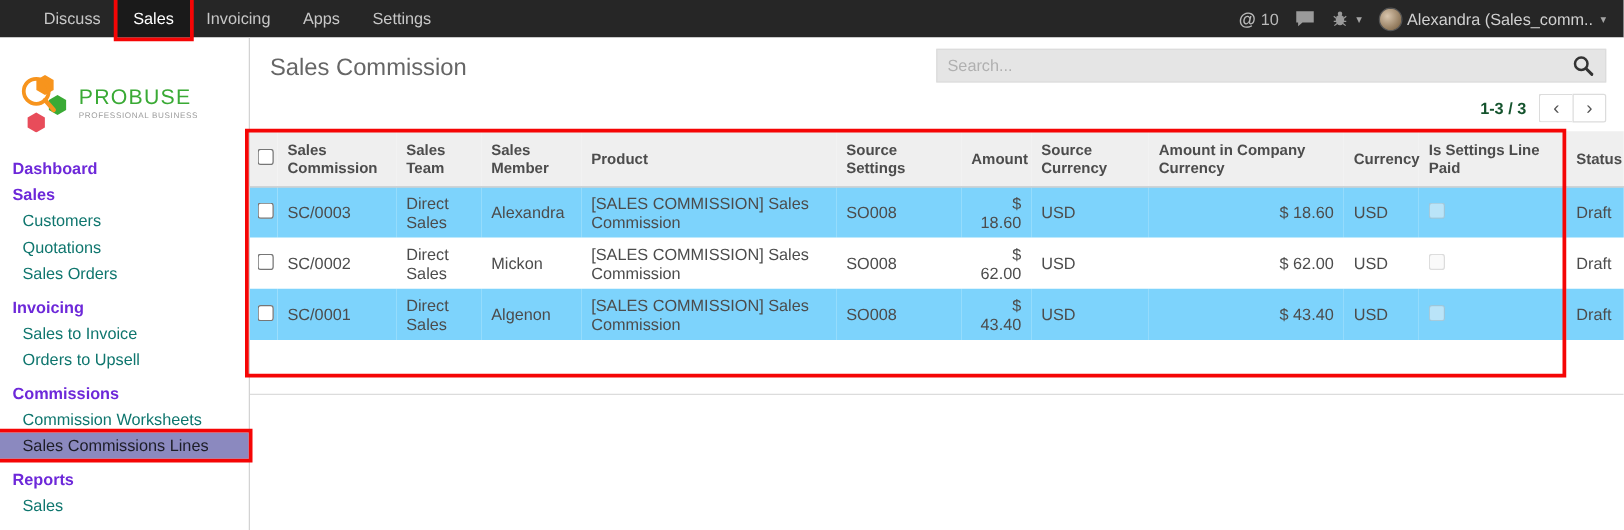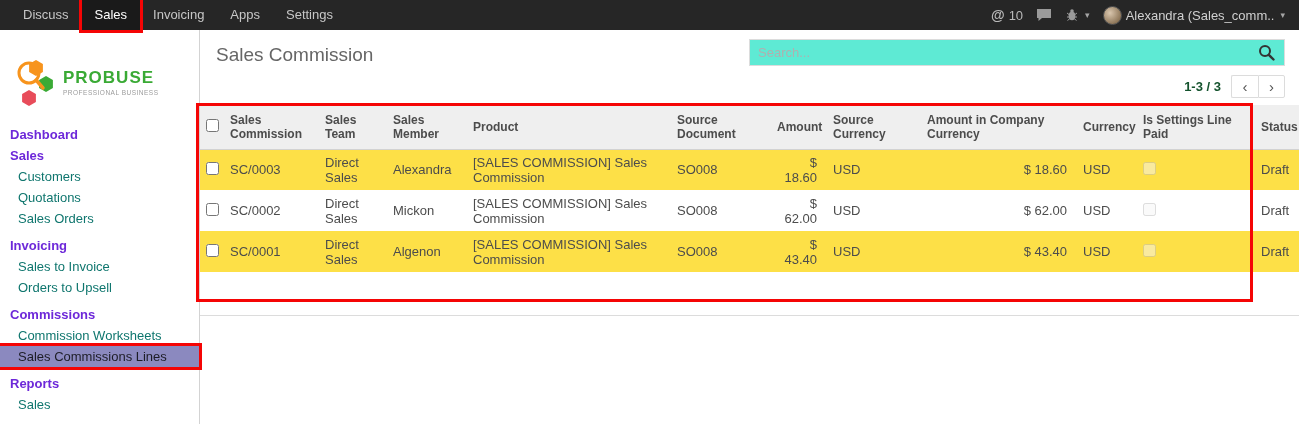--- a/index.html
+++ b/index.html
@@ -9,21 +9,21 @@
     background:#fff;
     overflow:hidden;
     position:relative;
     font-size:13px;
     color:#4c4c4c;
   }
 
   
   .topbar {
     height:30px; background:#262626; display:flex; align-items:stretch;
-    color:#c7c7c7; font-size:13px;
+    color:#c7c7c7; font-size:13px;padding-left:12px;
   }
   .topbar-left { display:flex; padding-left:10px; }
   .menu-item { padding:0 13px; line-height:30px; cursor:pointer; white-space:nowrap; }
   .menu-item.active { color:#fff; background:#1a1a1a; position:relative; }
   .topbar-right { margin-left:auto; display:flex; align-items:center; gap:13px; padding-right:14px; }
   .systray-item { display:flex; align-items:center; gap:4px; cursor:pointer; color:#b9b9b9; }
   .at-glyph { font-size:14px; font-weight:bold; }
   .mention-count { font-size:13px; }
   .caret { font-size:9px; color:#a5a5a5; margin-left:2px; }
   .avatar {
@@ -33,35 +33,35 @@
   }
   .user-name { color:#d0d0d0; white-space:nowrap; }
 
   
   .layout { display:flex; height:394px; }
   .sidebar { width:200px; flex-shrink:0; background:#fff; border-right:1px solid #d3d3d3; }
   .main { flex:1; background:#fff; min-width:0; }
 
   
   .logo { height:88px; padding:16px 0 0 14px; display:flex; align-items:center; gap:7px; }
-  .logo-name { color:#3aaa35; font-weight:bold; font-size:17px; letter-spacing:1px; line-height:18px; }
+  .logo-name { color:#3aaa35; font-weight:normal; font-size:17px; letter-spacing:1px; line-height:18px; }
   .logo-tagline { color:#9b9b9b; font-size:6.5px; letter-spacing:0.5px; margin-top:2px; white-space:nowrap; }
   .nav { font-size:13px; }
   .nav-group { margin-top:6px; }
   .nav-heading { color:#6d28d9; font-weight:bold; padding:2px 10px; line-height:17px; cursor:pointer; }
   .nav-item { padding:2px 10px 2px 18px; line-height:17px; cursor:pointer; color:#0f766e; }
   .nav-item.selected { background:#8b89bf; color:#1d1d26; position:relative; }
 
   
   .control-row { display:flex; justify-content:space-between; align-items:flex-start; padding:9px 14px 0 16px; }
   .page-title { font-size:19px; color:#666; font-weight:normal; margin-top:5px; }
   .search-box { position:relative; width:536px; }
   .search-input {
     width:100%; height:27px; border:1px solid #dcdcdc; padding:0 30px 0 8px;
-    font-size:13px; color:#333; outline:none; background:#5eead4;
+    font-size:13px; color:#333; outline:none; background:#e5e5e5;
     font-family:"Liberation Sans", sans-serif;
   }
   .search-input::placeholder { color:#b0b0b0; }
   .search-icon-btn { position:absolute; right:3px; top:3px; width:24px; height:21px; background:none; border:none; cursor:pointer; padding:0; }
 
   .pager-row { display:flex; justify-content:flex-end; align-items:center; padding:9px 14px 7px; gap:10px; }
   .pager-count { font-size:13px; color:#14532d;font-weight:bold; }
   .pager-buttons { display:flex; }
   .pager-btn {
     width:27px; height:23px; background:#fff; border:1px solid #dcdcdc; color:#555;
@@ -72,21 +72,21 @@
   .pager-btn.next { border-radius:0 2px 2px 0; }
 
   
   .list-wrap { position:relative; }
   .list-table { width:100%; border-collapse:collapse; table-layout:fixed; font-size:13px; color:#4c4c4c; }
   .list-table th {
     background:#efefef; text-align:left; font-weight:bold; font-size:12px; color:#4c4c4c;
     padding:5px 8px; border-bottom:1px solid #d2d2d2; height:44px; vertical-align:middle;
   }
   .list-table td { padding:5px 8px; height:41px; vertical-align:middle; }
-  .list-table tr.stripe td { background:#fde047; }
+  .list-table tr.stripe td { background:#7dd3fc; }
   .num { text-align:right; }
   .col-check { padding-left:6px !important; padding-right:2px !important; }
   .list-table input[type="checkbox"] { width:13px; height:13px; }
   .paid-cb { opacity:0.75; }
   .list-empty-space { height:30px; }
   .content-bottom-line { border-top:1px solid #dcdcdc; margin-top:13px; }
 
   
   .annotation { position:absolute; border:3px solid #f50505; pointer-events:none; z-index:40; }
   .ann-inset { inset:-3px; }
@@ -224,21 +224,21 @@
             <col style="width:118px">
             <col style="width:50px">
         </colgroup>
         <thead>
           <tr>
             <th class="col-check"><input type="checkbox" style=""></th>
             <th>Sales Commission</th>
             <th>Sales Team</th>
             <th>Sales Member</th>
             <th>Product</th>
-            <th>Source Document</th>
+            <th>Source Settings</th>
             <th class="num">Amount</th>
             <th>Source Currency</th>
             <th>Amount in Company Currency</th>
             <th>Currency</th>
             <th>Is Settings Line Paid</th>
             <th>Status</th>
           </tr>
         </thead>
         <tbody>
           <tr class="stripe">

